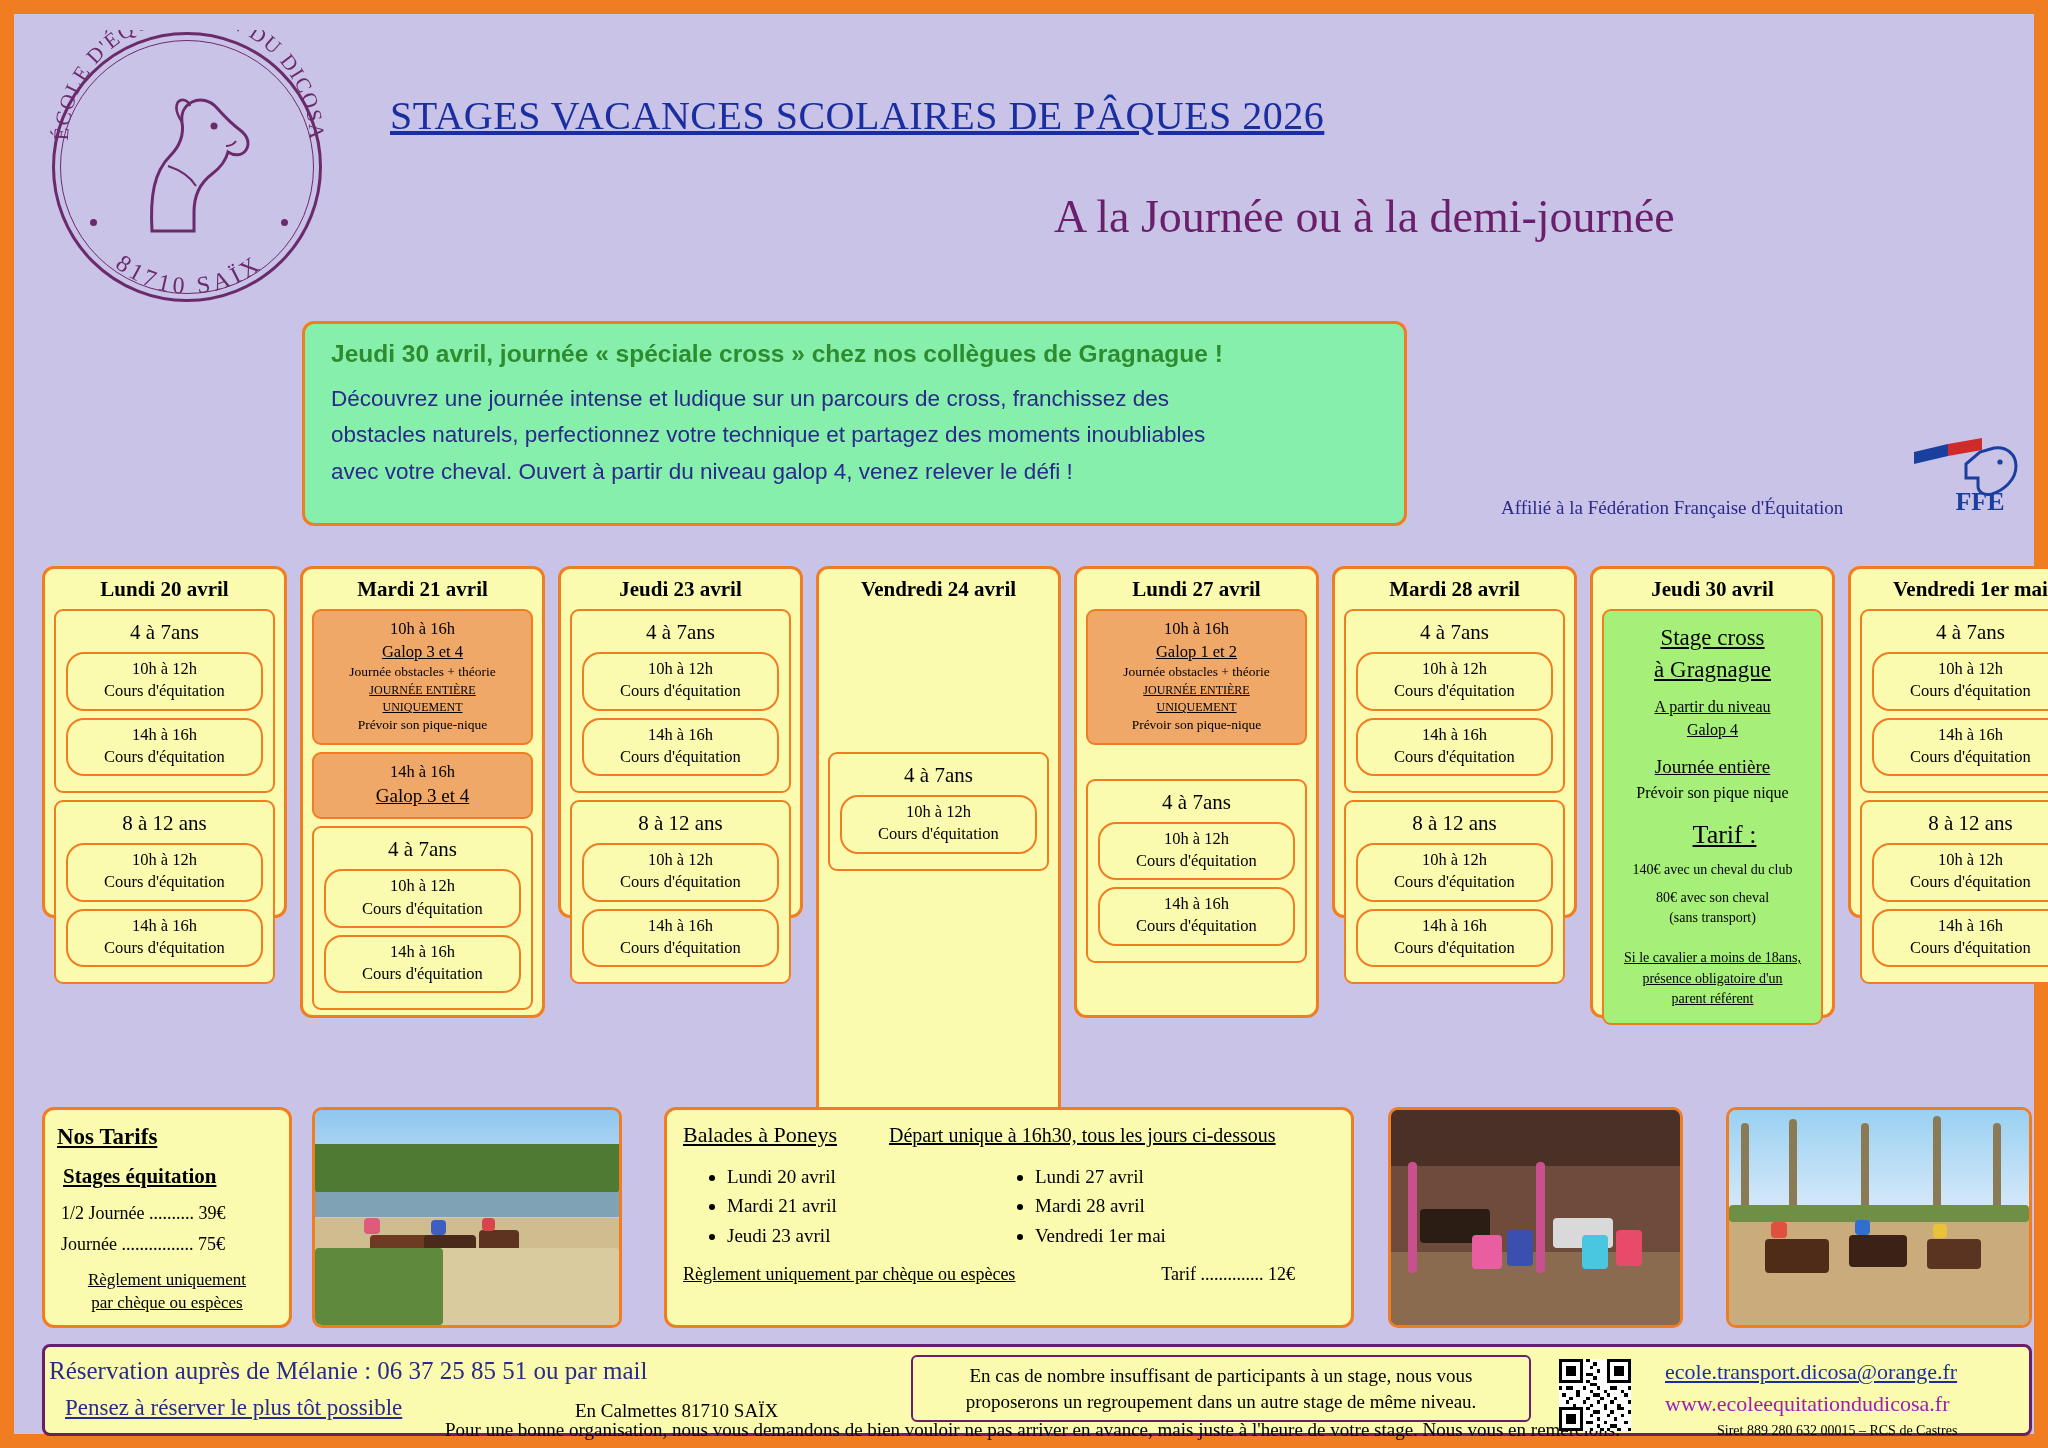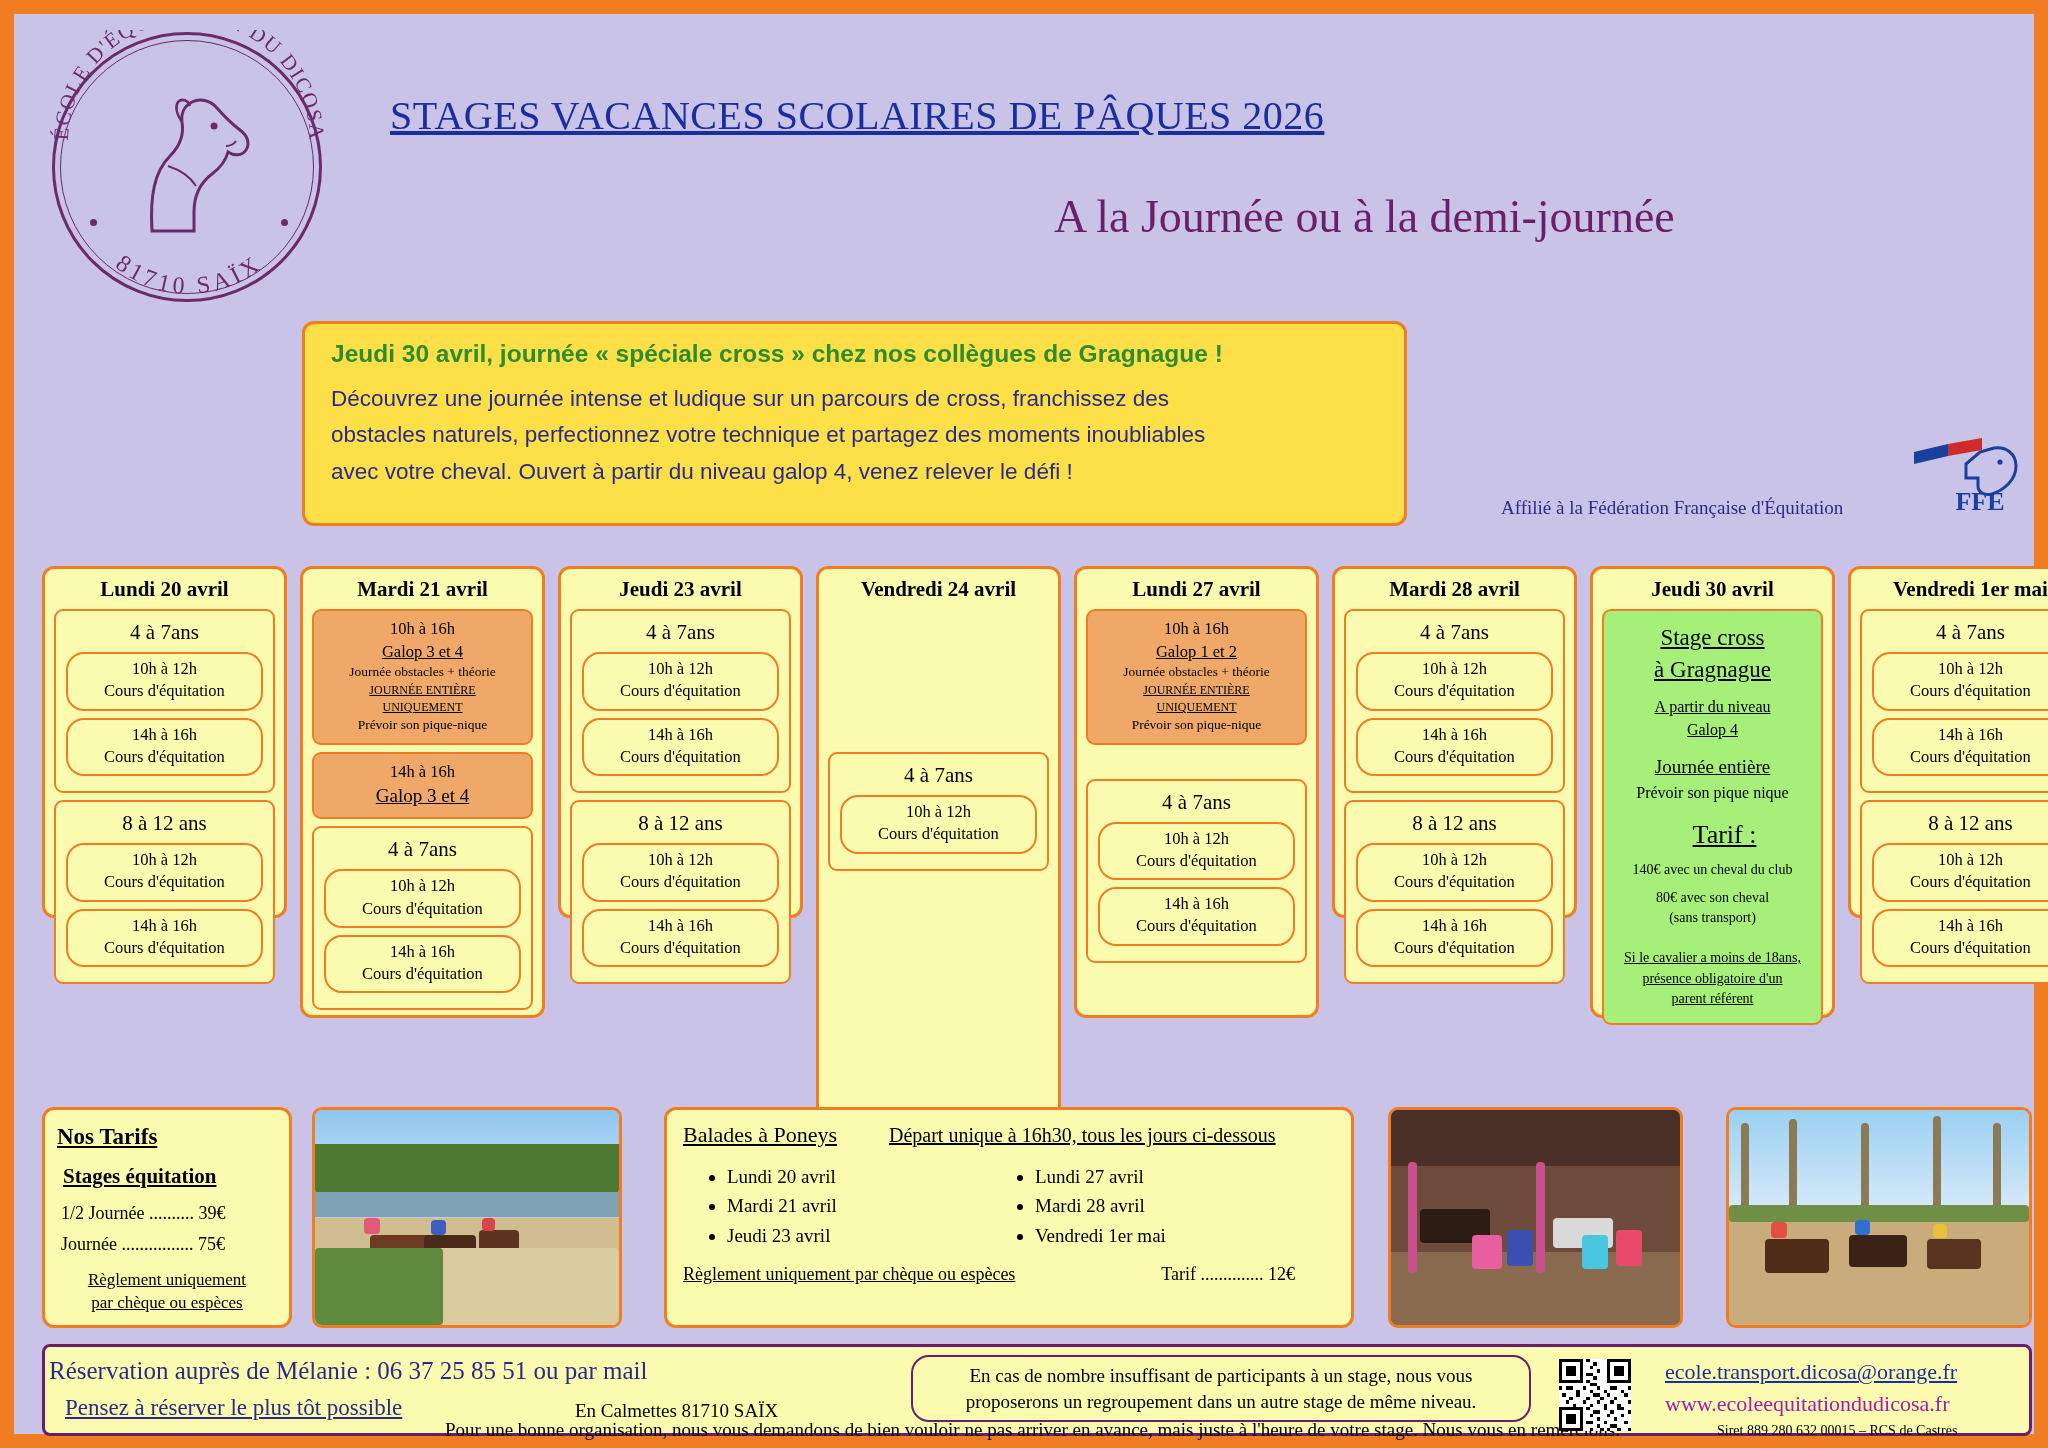--- a/index.html
+++ b/index.html
@@ -47,21 +47,21 @@
     white-space:nowrap;
   }
   .title2{
     position:absolute;left:1040px;top:176px;
     font-size:46px;color:#6b1f6b;white-space:nowrap;
   }
 
   
   .banner{
     position:absolute;left:288px;top:307px;width:1105px;height:205px;
-    background:#fde047;border:3px solid #f07d22;border-radius:12px;
+    background:#86efac;border:3px solid #f07d22;border-radius:12px;
     box-sizing:border-box;padding:14px 18px;
     font-family:"Liberation Sans", sans-serif;
   }
   .banner .b-title{
     color:#2e8b2e;font-weight:bold;font-size:24.5px;margin:2px 0 13px 8px;
   }
   .banner .b-body{
     color:#2a2a8a;font-size:22.5px;line-height:1.62;margin-left:8px;
   }
 
@@ -142,21 +142,21 @@
   .footer{
     position:absolute;left:28px;top:1330px;width:1990px;height:92px;
     background:#fbfbaf;border:3px solid #6b1f6b;border-radius:8px;
     box-sizing:border-box;
   }
   .f-res{position:absolute;left:4px;top:10px;font-size:25px;color:#2a2a8a;white-space:nowrap;}
   .f-res2{position:absolute;left:20px;top:48px;font-size:23px;color:#2a2a8a;text-decoration:underline;white-space:nowrap;}
   .f-addr{position:absolute;left:530px;top:53px;font-size:19px;color:#000;white-space:nowrap;}
   .f-note{
     position:absolute;left:866px;top:8px;width:620px;
-    border:2px solid #6b1f6b;border-radius:18px;background:#fbfbaf;
+    border:2px solid #6b1f6b;border-radius:6px;background:#fbfbaf;
     padding:6px 26px;font-size:19px;text-align:center;line-height:1.35;
     box-sizing:border-box;
   }
   .f-org{position:absolute;left:400px;top:72px;font-size:19px;white-space:nowrap;}
   .qr{position:absolute;left:1514px;top:12px;width:72px;height:72px;}
   .f-mail{position:absolute;left:1620px;top:12px;font-size:22px;color:#1a2ea0;text-decoration:underline;white-space:nowrap;}
   .f-web{position:absolute;left:1620px;top:44px;font-size:22px;color:#a21caf;white-space:nowrap;}
   .f-siret{position:absolute;left:1672px;top:76px;font-size:14px;color:#000;white-space:nowrap;}
 
   

